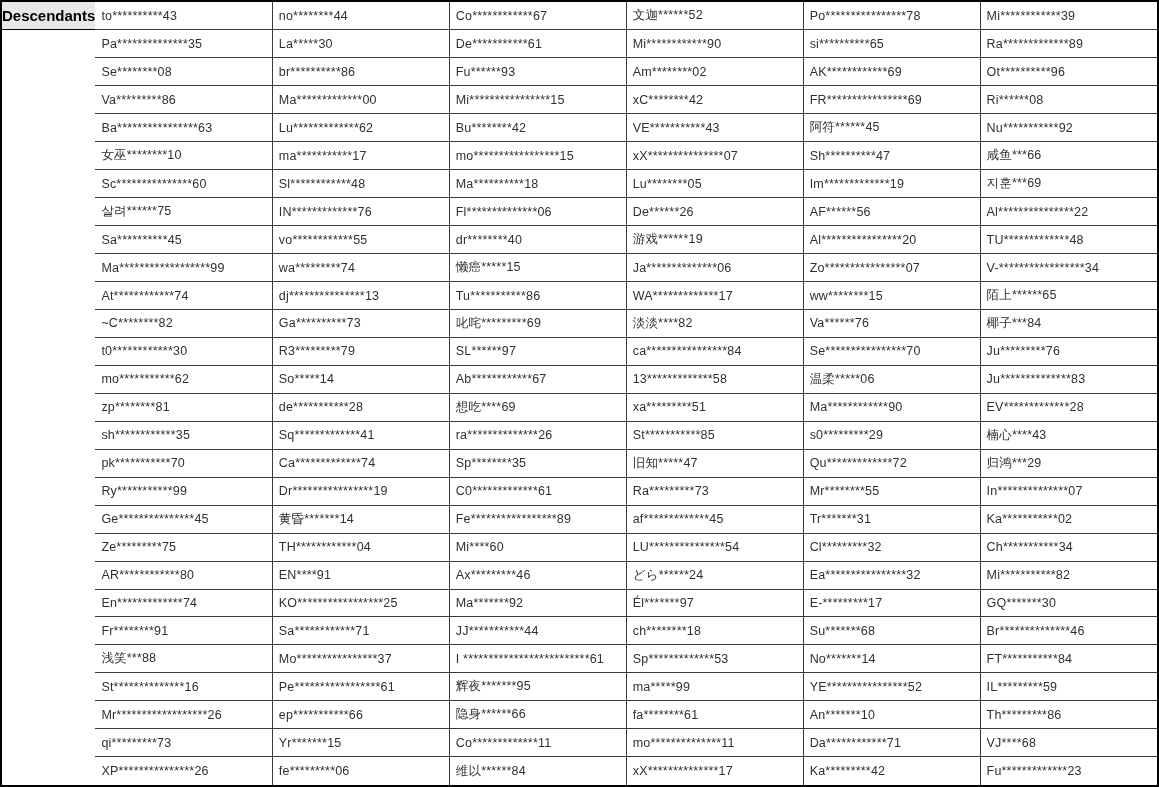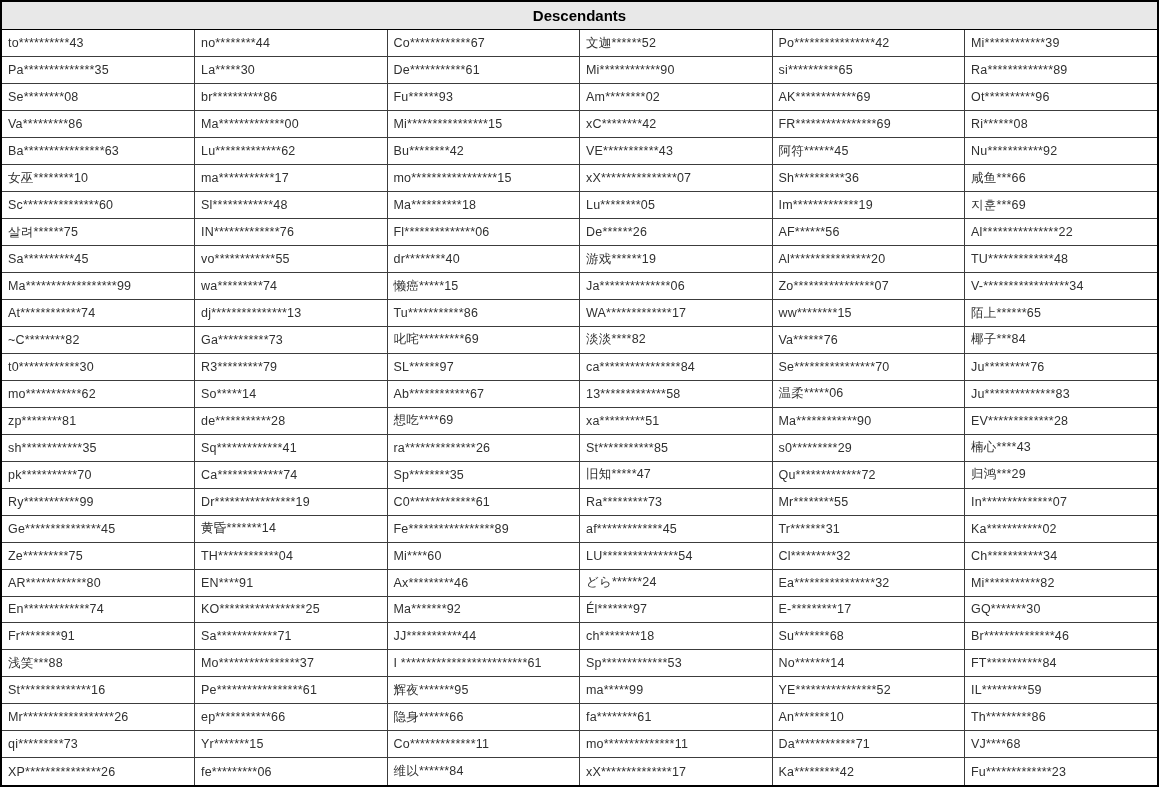--- a/index.html
+++ b/index.html
@@ -9,21 +9,21 @@
     height: 787px;
     font-family: "Liberation Sans", "DejaVu Sans", sans-serif;
     overflow: hidden;
   }
   .screen {
     width: 1159px;
     height: 787px;
     background: #ffffff;
     border: 2px solid #000000;
     display: flex;
-    flex-direction: column;
+    flex-direction: row;
   }
   .table-header {
     height: 28px;
     flex: 0 0 28px;
     background: #e8e8e8;
     border-bottom: 1px solid #000000;
     display: flex;
     align-items: center;
     justify-content: center;
     font-size: 15px;
@@ -56,21 +56,21 @@
 
 <div class="screen">
   <div class="table-header">Descendants</div>
   <table class="desc-table">
     <tbody>
         <tr>
           <td>to**********43</td>
           <td>no********44</td>
           <td>Co************67</td>
           <td>文迦******52</td>
-          <td>Po****************42</td>
+          <td>Po****************78</td>
           <td>Mi************39</td>
         </tr>
         <tr>
           <td>Pa**************35</td>
           <td>La*****30</td>
           <td>De***********61</td>
           <td>Mi************90</td>
           <td>si**********65</td>
           <td>Ra*************89</td>
         </tr>
@@ -96,21 +96,21 @@
           <td>Bu********42</td>
           <td>VE***********43</td>
           <td>阿符******45</td>
           <td>Nu***********92</td>
         </tr>
         <tr>
           <td>女巫********10</td>
           <td>ma***********17</td>
           <td>mo*****************15</td>
           <td>xX***************07</td>
-          <td>Sh**********36</td>
+          <td>Sh**********47</td>
           <td>咸鱼***66</td>
         </tr>
         <tr>
           <td>Sc***************60</td>
           <td>Sl************48</td>
           <td>Ma**********18</td>
           <td>Lu********05</td>
           <td>Im*************19</td>
           <td>지훈***69</td>
         </tr>

